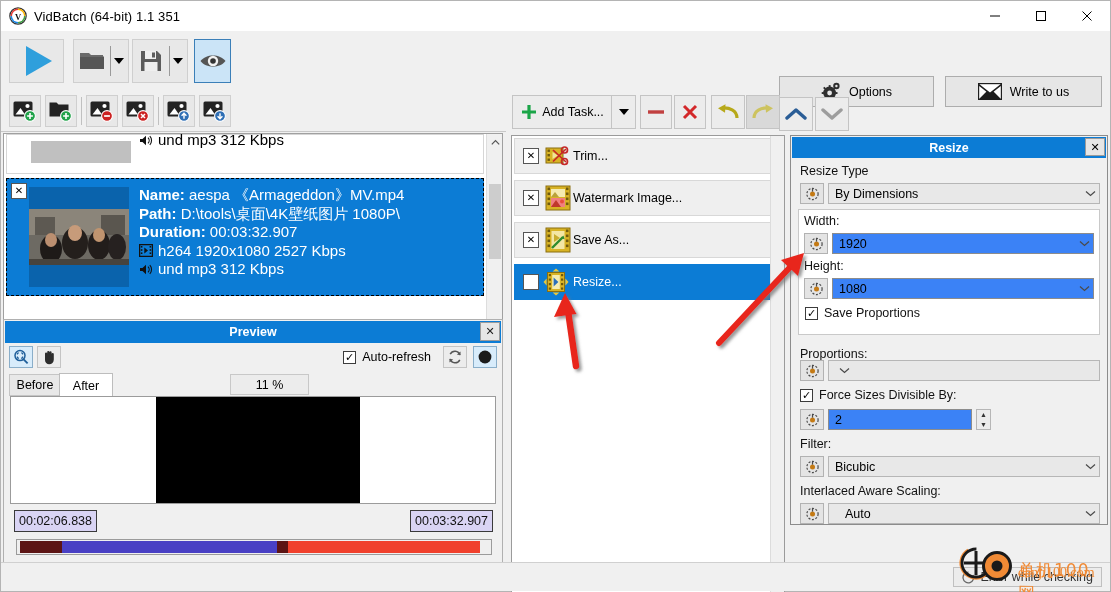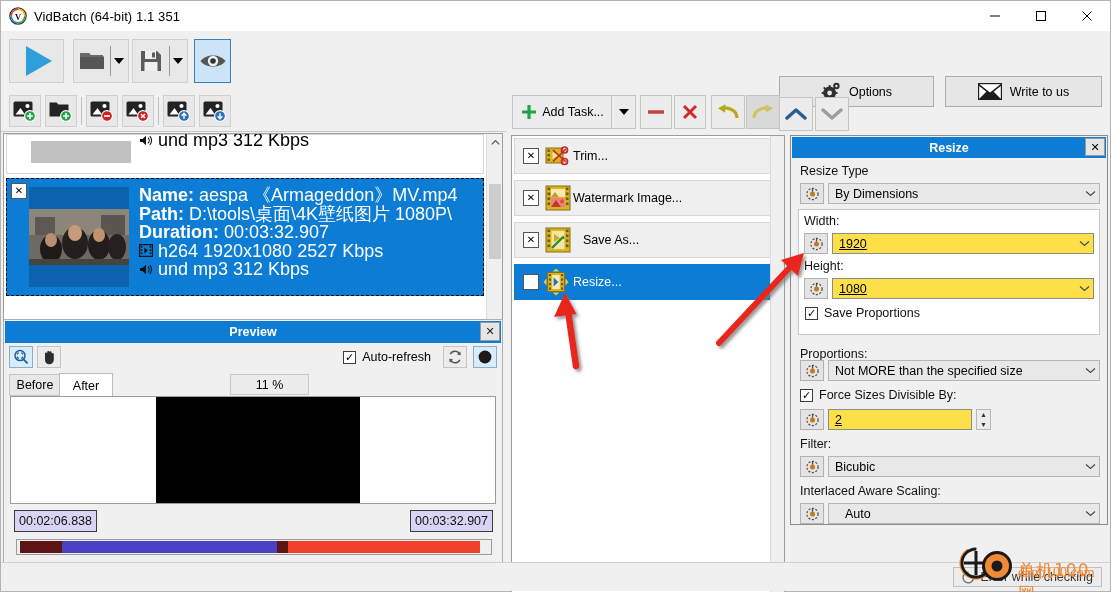--- a/index.html
+++ b/index.html
@@ -41,21 +41,21 @@
 
   .filelist{position:absolute;left:2px;top:42px;width:500px;height:244px;background:#fff;border:1px solid #a0a0a0;box-sizing:border-box;overflow:hidden;}
   .fl-scroll{position:absolute;right:0;top:0;width:16px;height:242px;background:#f0f0f0;border-left:1px solid #ddd;box-sizing:border-box;}
   .fl-arrow{width:16px;height:17px;display:flex;align-items:center;justify-content:center;font-size:10px;color:#606060;}
   .fl-thumbtrack{position:absolute;left:2px;top:50px;width:12px;height:75px;background:#cdcdcd;}
   .fl-item{position:absolute;left:2px;box-sizing:border-box;}
   .fl-item.partial{top:0;width:478px;height:40px;border:1px solid #d6d6d6;background:#fff;}
   .fl-item.sel{top:44px;width:478px;height:118px;background:#0c7cd5;border:1px dashed #000;}
   .fl-x{width:14px;height:14px;border:1px solid #555;background:#fff;display:flex;align-items:center;justify-content:center;font-size:10px;line-height:1;}
   .fl-thumb{width:100px;height:100px;background:#0a63ac;}
-  .fl-meta{font-size:18px;line-height:18.5px;}
+  .fl-meta{font-size:15px;line-height:18.5px;}
   .fl-meta b{font-weight:bold;}
   .fl-meta.sel{color:#fff;}
   .graybox{width:100px;height:22px;background:#c0c0c0;}
 
   
   .preview{position:absolute;left:2px;top:228px;width:500px;height:268px;background:#f0f0f0;border:1px solid #b0b0b0;box-sizing:border-box;}
   .pv-title{position:absolute;left:1px;top:1px;width:496px;height:22px;background:#0c7cd5;color:#fff;font-weight:bold;font-size:12.5px;display:flex;align-items:center;justify-content:center;}
   .pv-close{position:absolute;right:2px;top:2px;width:20px;height:19px;background:#e6e6e6;border:1px solid #9b9b9b;box-sizing:border-box;display:flex;align-items:center;justify-content:center;font-size:11px;color:#222;}
   .pv-tools{position:absolute;left:1px;top:24px;width:496px;height:26px;display:flex;align-items:center;}
   .pv-tbtn{width:24px;height:22px;border:1px solid #8aaec9;box-sizing:border-box;background:#d8ecfb;display:flex;align-items:center;justify-content:center;margin-left:4px;}
@@ -83,21 +83,21 @@
   .tl-scroll{position:absolute;right:0;top:0;width:14px;height:522px;background:#f0f0f0;border-left:1px solid #dcdcdc;box-sizing:border-box;}
 
   
   .rightpane{position:absolute;left:789px;top:134px;width:318px;height:390px;background:#f0f0f0;border:1px solid #8c8c8c;box-sizing:border-box;}
   .rp-title{position:absolute;left:1px;top:1px;width:314px;height:21px;background:#0c7cd5;color:#fff;font-weight:bold;font-size:12.5px;display:flex;align-items:center;justify-content:center;}
   .rp-close{position:absolute;right:2px;top:2px;width:20px;height:18px;background:#e6e6e6;border:1px solid #9b9b9b;box-sizing:border-box;display:flex;align-items:center;justify-content:center;font-size:11px;}
   .rp-body{position:absolute;left:1px;top:23px;width:314px;height:468px;}
   .lbl{font-size:12.5px;color:#111;}
   .knob{width:24px;height:21px;background:#e4e4e4;border:1px solid #b2b2b2;box-sizing:border-box;display:flex;align-items:center;justify-content:center;flex:0 0 auto;}
   .combo{height:21px;background:#e8e8e8;border:1px solid #b6b6b6;box-sizing:border-box;display:flex;align-items:center;padding-left:6px;font-size:12.5px;position:relative;}
-  .combo.white{background:#fde047;border-color:#8c8c8c;text-decoration:underline;}
+  .combo.white{background:#3b82f6;border-color:#8c8c8c;}
   .combo .cv{flex:1;}
   .combo .cd{width:18px;display:flex;align-items:center;justify-content:center;font-size:9px;color:#444;}
   .row{display:flex;align-items:center;gap:4px;}
   .subbox{position:absolute;left:6px;width:302px;background:#fff;border:1px solid #c9c9c9;box-sizing:border-box;}
   .spinbtns{width:15px;height:21px;border:1px solid #b6b6b6;background:#ececec;box-sizing:border-box;display:flex;flex-direction:column;}
   .spinbtns div{flex:1;display:flex;align-items:center;justify-content:center;font-size:7px;color:#333;}
 
   
   .statusbar{position:absolute;left:0;bottom:0;width:1109px;height:28px;background:#f0f0f0;border-top:1px solid #d0d0d0;}
   .st-box{position:absolute;right:8px;top:4px;height:20px;background:#ececec;border:1px solid #c0c0c0;box-sizing:border-box;display:flex;align-items:center;gap:5px;padding:0 8px;font-size:12.5px;color:#333;}
@@ -522,21 +522,21 @@
             <rect x="20.9" y="2.5" width="2.6" height="2.6" fill="#6f5a0e"></rect>
               <rect x="20.9" y="7.5" width="2.6" height="2.6" fill="#6f5a0e"></rect>
               <rect x="20.9" y="12.5" width="2.6" height="2.6" fill="#6f5a0e"></rect>
               <rect x="20.9" y="17.5" width="2.6" height="2.6" fill="#6f5a0e"></rect>
             <rect x="6.5" y="4" width="13" height="18" fill="#f3e6a4"></rect>
             <path d="M9 7 L15 11 L9 15 Z" fill="#c8ad2f"></path>
             <path d="M7 21 L18 10" stroke="#2e8b2e" stroke-width="2.4"></path>
             <path d="M18.5 8.5 L19.6 12.2 L15.8 11.2 Z" fill="#2e8b2e"></path>
           </svg>
         </span>
-        <span style="margin-left:12px;">Save As...</span>
+        <span style="margin-left:2px;">Save As...</span>
       </div>
 
       <div class="task-row sel" style="top:128px;">
         <span class="fl-x" style="margin-left:8px;">✕</span>
         <span style="margin-left:4px;display:flex;align-items:center;">
           <svg width="30" height="28" viewBox="0 0 30 28">
             <path d="M13 0.5 L16.4 3.6 H9.6 Z" fill="#e8c83c"></path>
             <path d="M13 27.5 L16.4 24.4 H9.6 Z" fill="#e8c83c"></path>
             <path d="M0.5 14 L3.6 10.6 V17.4 Z" fill="#e8c83c"></path>
             <path d="M25.5 14 L22.4 10.6 V17.4 Z" fill="#e8c83c"></path>
@@ -633,21 +633,20 @@
       <div class="lbl" style="position:absolute;left:8px;top:188px;">Proportions:</div>
       <div class="row" style="position:absolute;left:8px;top:201px;width:300px;">
         <div class="knob">
           <svg width="15" height="14" viewBox="0 0 15 14">
             <circle cx="7.5" cy="7" r="5.6" fill="none" stroke="#4a4a4a" stroke-width="1.2" stroke-dasharray="2 1.6"></circle>
             <circle cx="7.5" cy="7" r="2.5" fill="#c47a15"></circle>
             <path d="M7.5 4.6 V1.4" stroke="#4a4a4a" stroke-width="1.2"></path>
           </svg>
         </div>
         <div class="combo" style="flex:1;">
-          <span class="cv">Not MORE than the specified size</span>
           <span class="cd">
             <svg width="11" height="7" viewBox="0 0 11 7">
                 <path d="M1 1.5 L5.5 5.5 L10 1.5" stroke="#4a4a4a" stroke-width="1.2" fill="none"></path>
               </svg>
           </span>
         </div>
       </div>
 
       <div class="row" style="position:absolute;left:8px;top:229px;gap:6px;">
         <span class="chk">✓</span>

